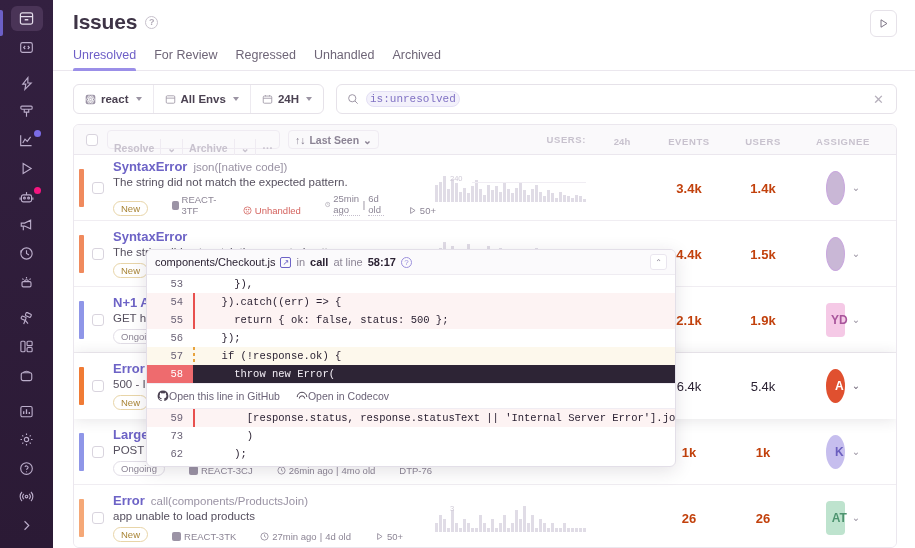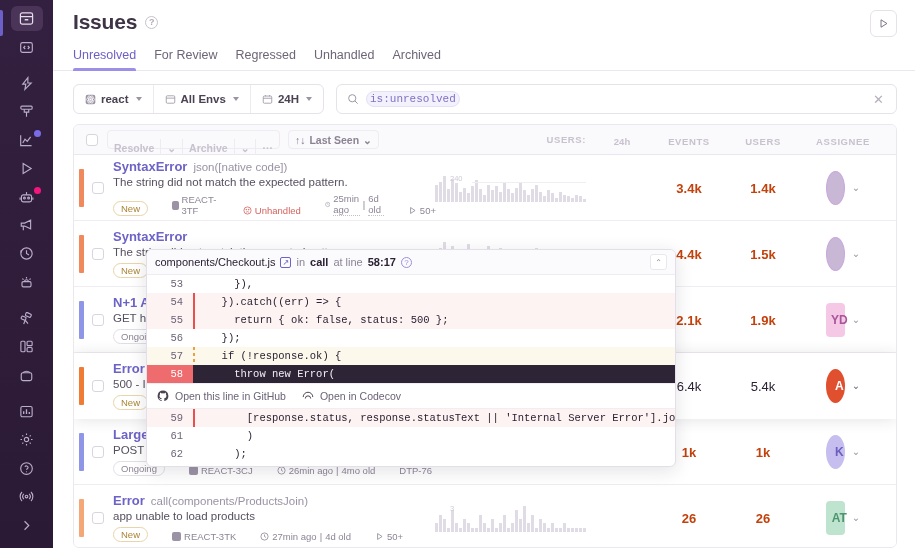--- a/index.html
+++ b/index.html
@@ -151,21 +151,21 @@
   .cgut { width:2px; flex:0 0 2px; height:18px; margin-right:0px;}
   .ctext { padding-left:14px; color:#2B2233; white-space:pre; }
   .cline.ctx { background:#FDF3F3; }
   .cline.warn { background:#FDF8EC; }
   .cline.hl { background:#2D2435; }
   .cline.hl .cno { background:#EE6B6E; color:#fff; width:46px; height:18px; display:flex;
                    align-items:center; justify-content:flex-end; padding-right:10px;}
   .cline.hl .ctext { color:#F2EDF5; }
   .popup-links { display:flex; align-items:center; gap:16px; height:26px; padding:0 10px;
                  border-top:1px solid #F0EDF3; border-bottom:1px solid #F0EDF3; background:#fff;}
-  .plink { display:flex; align-items:center; gap:6px; font-size:10.5px; color:#6B6377;}
+  .plink { display:flex; align-items:center; font-size:10.5px; color:#6B6377;}
   .code-lower { padding-bottom:3px; }
 
   
   .row.highlight { box-shadow: 0 1px 14px rgba(43,34,51,0.12); z-index:30; border-bottom-color:transparent;}
 </style>
 </head>
 <body>
 
 <div class="app">
 
@@ -923,21 +923,21 @@
       </div>
     </div>
 
     <div class="code code-lower">
       <div class="cline ctx">
         <span class="cno">59</span>
         <span class="cgut" style="background:#E8504E"></span>
         <span class="ctext">      [response.status, response.statusText || 'Internal Server Error'].join(</span>
       </div>
       <div class="cline">
-        <span class="cno">61</span>
+        <span class="cno">73</span>
         <span class="cgut" style="background:transparent"></span>
         <span class="ctext">      )</span>
       </div>
       <div class="cline">
         <span class="cno">62</span>
         <span class="cgut" style="background:transparent"></span>
         <span class="ctext">    );</span>
       </div>
     </div>
   </div>

